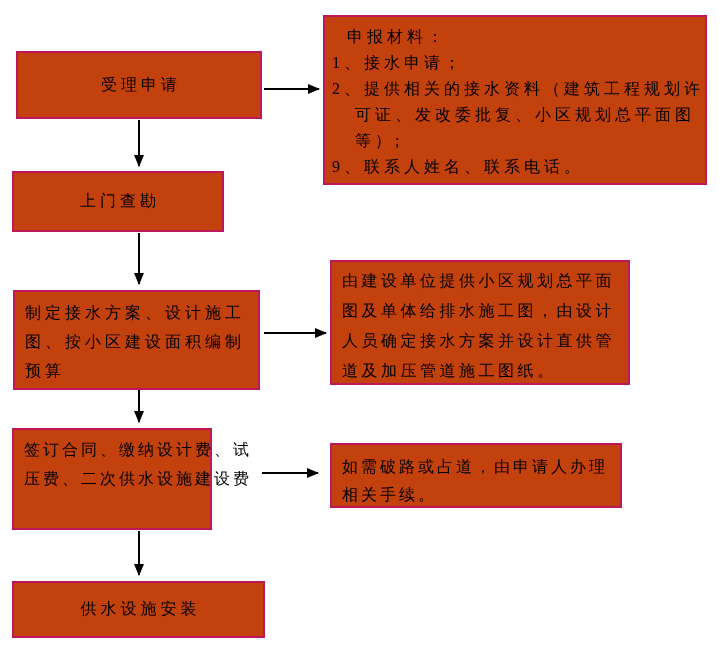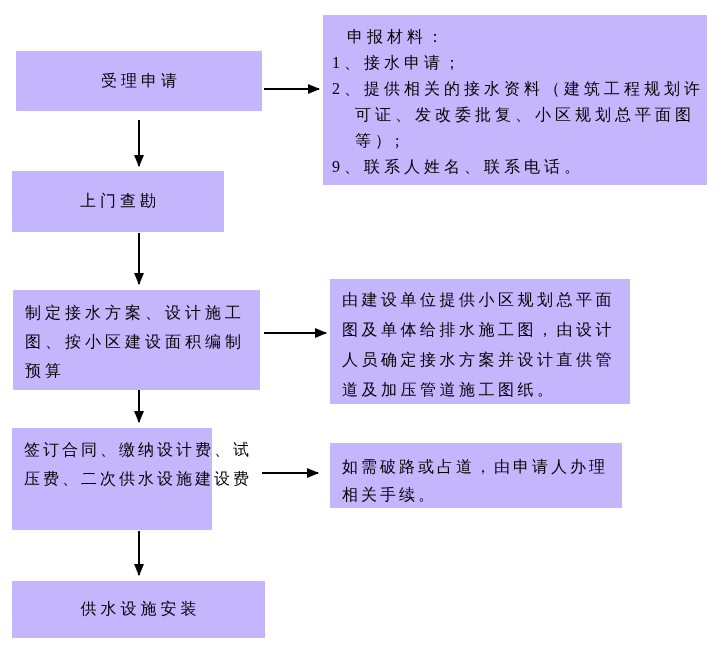--- a/index.html
+++ b/index.html
@@ -6,22 +6,22 @@
   #canvas {
     position: relative;
     width: 723px;
     height: 669px;
     background: #ffffff;
     font-family: "Liberation Serif", serif;
     color: #000000;
   }
   .box {
     position: absolute;
-    border: 2px solid #c4b5fd;
-    background: #c4b5fd;
+    border: 2px solid #be185d;
+    background: #c2410c;
     box-sizing: border-box;
     font-size: 16px;
   }
   .box.center {
     display: flex;
     align-items: center;
     justify-content: center;
     letter-spacing: 4px;
     text-indent: 4px;
   }
@@ -54,21 +54,21 @@
     </defs>
     <line x1="139" y1="120" x2="139" y2="166" stroke="#000000" stroke-width="2" marker-end="url(#arrowhead)"></line>
     <line x1="139" y1="233" x2="139" y2="284" stroke="#000000" stroke-width="2" marker-end="url(#arrowhead)"></line>
     <line x1="139" y1="379" x2="139" y2="422" stroke="#000000" stroke-width="2" marker-end="url(#arrowhead)"></line>
     <line x1="139" y1="531" x2="139" y2="575" stroke="#000000" stroke-width="2" marker-end="url(#arrowhead)"></line>
     <line x1="264" y1="89" x2="319" y2="89" stroke="#000000" stroke-width="2" marker-end="url(#arrowhead)"></line>
     <line x1="264" y1="333" x2="326" y2="333" stroke="#000000" stroke-width="2" marker-end="url(#arrowhead)"></line>
     <line x1="262" y1="473" x2="318" y2="473" stroke="#000000" stroke-width="2" marker-end="url(#arrowhead)"></line>
   </svg>
 
-  <div class="box center" style="left:16px; top:51px; width:246px; height:60px;">
+  <div class="box center" style="left:16px; top:51px; width:246px; height:68px;">
     <span>受理申请</span>
   </div>
 
   <div class="box center" style="left:12px; top:171px; width:212px; height:61px;">
     <span>上门查勘</span>
   </div>
 
   <div class="box" id="box3" style="left:13px; top:290px; width:247px; height:100px;">
     <div class="ln">制定接水方案、设计施工</div>
     <div class="ln">图、按小区建设面积编制</div>
@@ -86,21 +86,21 @@
 
   <div class="box" id="rbox1" style="left:323px; top:15px; width:384px; height:170px;">
     <div class="ln indent-1">申报材料：</div>
     <div class="ln">1、接水申请；</div>
     <div class="ln">2、提供相关的接水资料（建筑工程规划许</div>
     <div class="ln indent-2">可证、发改委批复、小区规划总平面图</div>
     <div class="ln indent-2">等）;</div>
     <div class="ln">9、联系人姓名、联系电话。</div>
   </div>
 
-  <div class="box" id="rbox2" style="left:330px; top:279px; width:300px; height:125px;">
+  <div class="box" id="rbox2" style="left:330px; top:260px; width:300px; height:125px;">
     <div class="ln">由建设单位提供小区规划总平面</div>
     <div class="ln">图及单体给排水施工图，由设计</div>
     <div class="ln">人员确定接水方案并设计直供管</div>
     <div class="ln">道及加压管道施工图纸。</div>
   </div>
 
   <div class="box" id="rbox3" style="left:330px; top:443px; width:292px; height:65px;">
     <div class="ln">如需破路或占道，由申请人办理</div>
     <div class="ln">相关手续。</div>
   </div>

